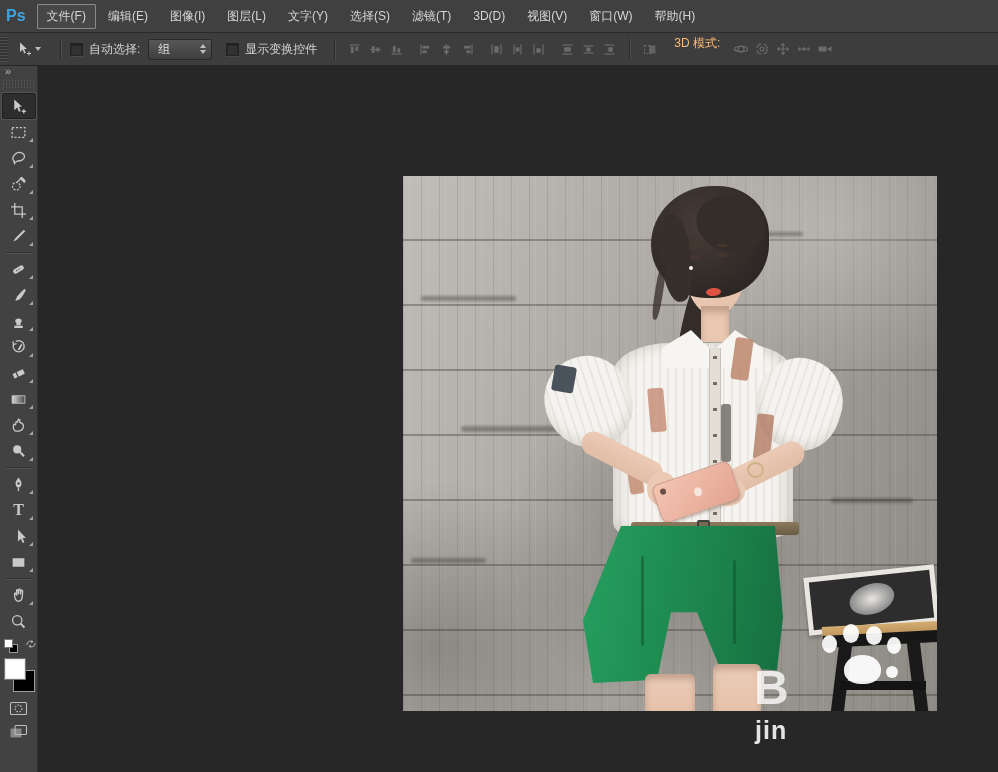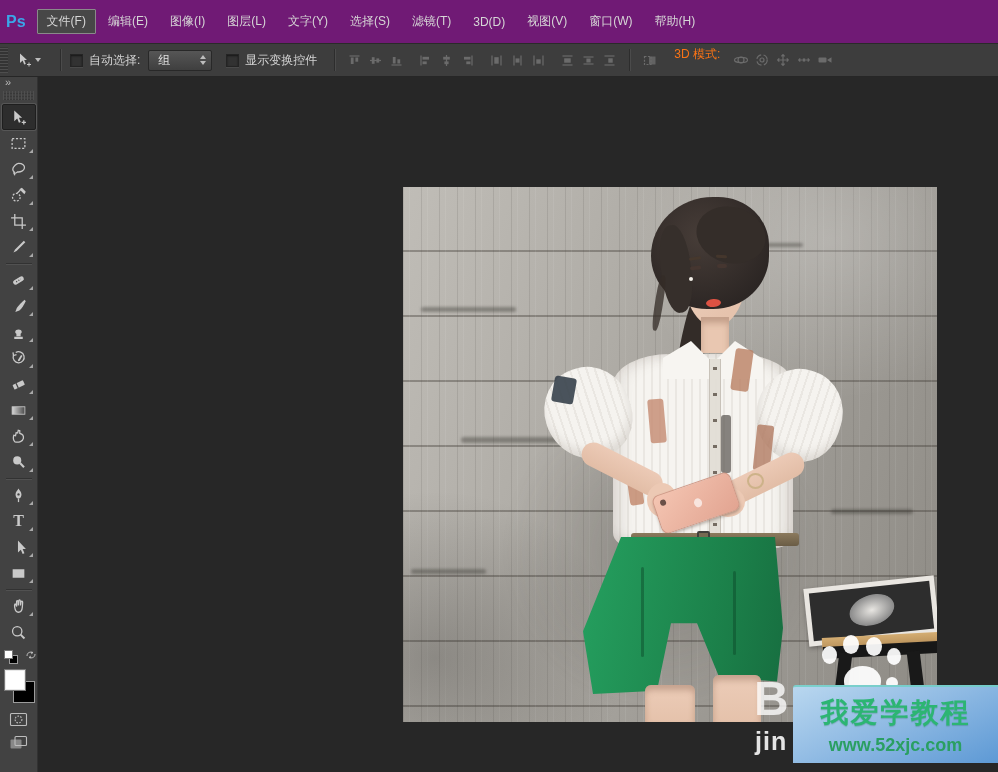--- a/index.html
+++ b/index.html
@@ -1,20 +1,20 @@
 <!DOCTYPE html>
 <html><head>
 <meta charset="utf-8">
 <style>
   * { box-sizing: border-box; margin: 0; padding: 0; }
   html,body { width: 998px; height: 772px; overflow: hidden; }
   body { background:#282828; font-family:"Liberation Sans","DejaVu Sans",sans-serif; -webkit-font-smoothing:antialiased; }
 
   
-  .menubar { height:44px; background:#701a75; border-bottom:1px solid #2a2a2a; display:flex; align-items:center; }
+  .menubar { height:33px; background:#404040; border-bottom:1px solid #2a2a2a; display:flex; align-items:center; }
   .ps-logo { color:#3aa6e8; font-weight:bold; font-size:16px; margin:0 10px 0 6px; letter-spacing:0; }
   .menu-item { font-size:12px; color:#d6d6d6; padding:3px 9px; margin:0 1px; border:1px solid transparent; cursor:default; }
   .menu-item.active { border:1px solid #8a8a8a; background:#474747; border-radius:1px; }
 
   
   .optionsbar { height:33px; background:#3d3d3d; border-bottom:1px solid #262626; display:flex; align-items:center; font-size:12px; color:#d2d2d2; }
   .grip-v { width:8px; height:26px; margin-right:8px;
     background:repeating-linear-gradient(0deg,#4e4e4e 0 1px,#343434 1px 3px); }
   .tool-preview { display:flex; align-items:center; gap:3px; margin-right:10px; }
   .caret-down { width:0; height:0; border-left:3.5px solid transparent; border-right:3.5px solid transparent; border-top:4px solid #bdbdbd; }
@@ -25,21 +25,21 @@
   .dropdown { width:64px; height:21px; background:linear-gradient(#565656,#3f3f3f); border:1px solid #282828; border-radius:2px;
     display:flex; align-items:center; padding:0 5px 0 9px; margin-right:14px; color:#e0e0e0; }
   .dropdown .dd-text { flex:1; }
   .stepper { display:flex; flex-direction:column; gap:2px; align-items:center; }
   .tri-up { width:0;height:0;border-left:3px solid transparent;border-right:3px solid transparent;border-bottom:4px solid #bdbdbd; }
   .tri-dn { width:0;height:0;border-left:3px solid transparent;border-right:3px solid transparent;border-top:4px solid #bdbdbd; }
   .icon-btn { width:19px; height:20px; display:flex; align-items:center; justify-content:center; margin:0 1px; }
   .icon-gap { width:8px; }
   .ob-ico { stroke:#6b6b6b; fill:none; stroke-width:1.2; }
   .ob-fill { fill:#6b6b6b; stroke:none; }
-  .mode3d-label { margin:0 10px 11px 14px; color:#f97316; }
+  .mode3d-label { margin:0 10px 11px 14px; color:#fdba74; }
 
   
   .main { display:flex; height:712px; }
 
   
   .toolbar { width:38px; background:#424242; border-right:1px solid #323232; display:flex; flex-direction:column; align-items:center; }
   .tb-collapse { align-self:stretch; height:13px; color:#b9b9b9; font-size:11px; line-height:11px; padding-left:5px; letter-spacing:-1px; cursor:default; }
   .tb-grip { align-self:stretch; height:9px; margin:1px 3px 4px 3px;
     background:repeating-linear-gradient(90deg,#4f4f4f 0 1px,transparent 1px 3px),repeating-linear-gradient(0deg,#383838 0 1px,transparent 1px 3px); }
   .tool { width:34px; height:26px; display:flex; align-items:center; justify-content:center; position:relative; border:1px solid transparent; }
@@ -568,20 +568,16 @@
       <div class="mark-b">B</div>
       <div class="mark-jin">jin</div>
       <div class="paw">
         <i style="left:6px;top:13px;width:15px;height:18px;"></i>
         <i style="left:27px;top:2px;width:16px;height:19px;"></i>
         <i style="left:50px;top:4px;width:16px;height:19px;"></i>
         <i style="left:71px;top:15px;width:14px;height:17px;"></i>
         <i style="left:28px;top:33px;width:37px;height:29px;border-radius:50% 50% 45% 45%;"></i>
         <i style="left:70px;top:44px;width:12px;height:12px;"></i>
       </div>
-      <div class="wm-box">
-        <div class="wm-title">我爱学教程</div>
-        <div class="wm-url">www.52xjc.com</div>
-      </div>
 
     </div>
   </div>
 </div>
 
 </body></html>

